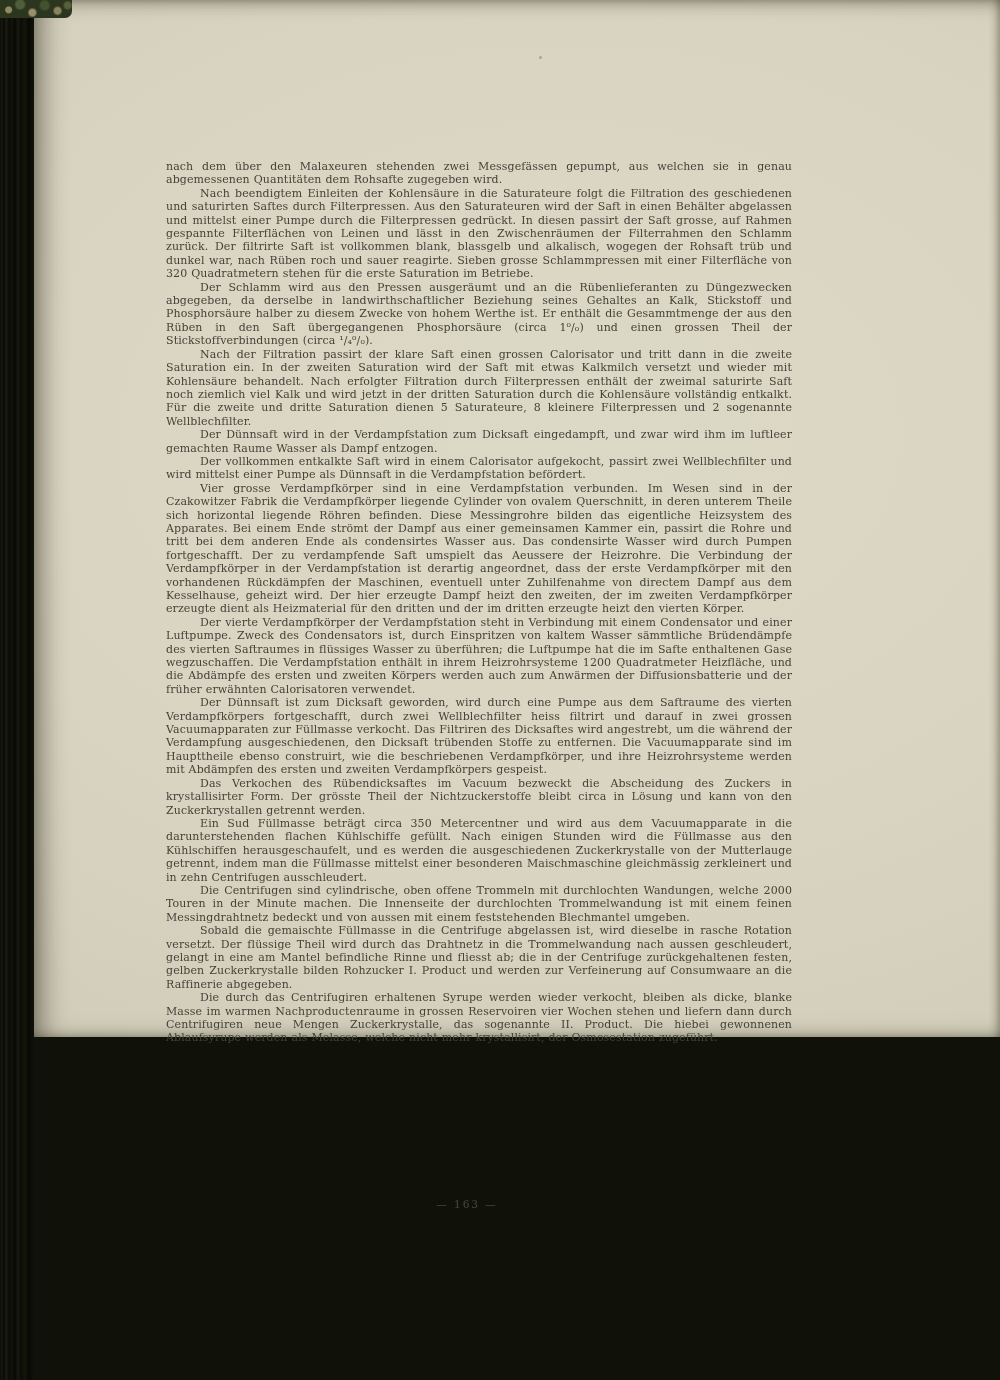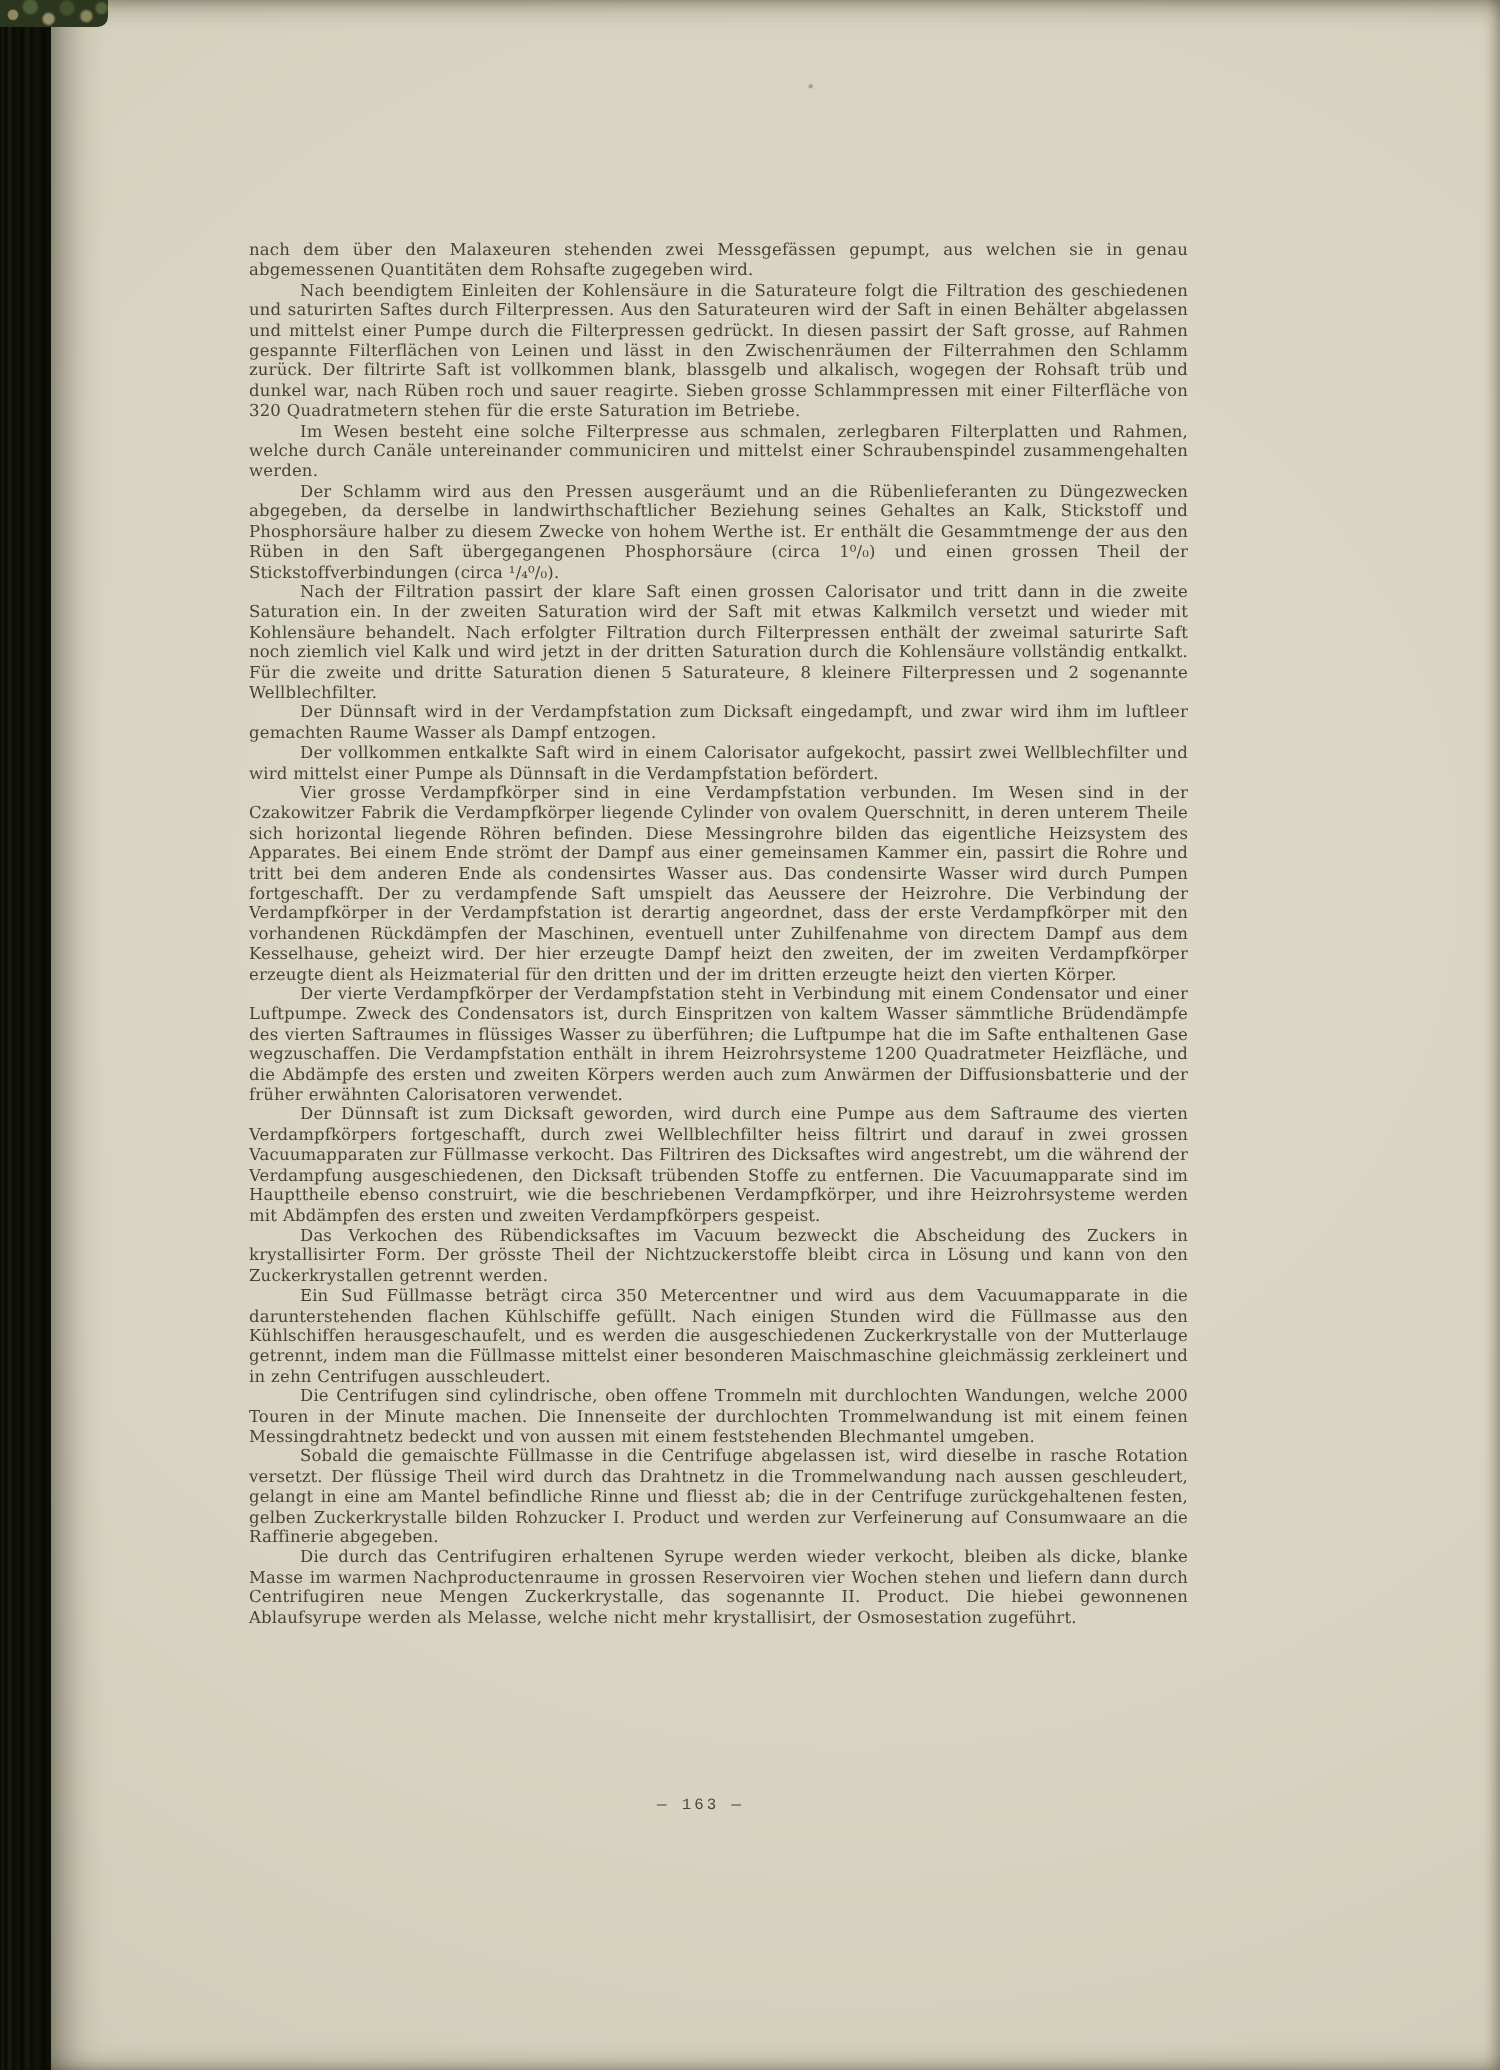--- a/index.html
+++ b/index.html
@@ -32,21 +32,21 @@
       radial-gradient(circle at 45% 70%, #97906a 0 3px, transparent 5px),
       radial-gradient(circle at 62% 30%, #42512f 0 4px, transparent 6px),
       radial-gradient(circle at 80% 60%, #8a845c 0 3px, transparent 5px),
       radial-gradient(circle at 94% 30%, #55603c 0 3px, transparent 5px),
       #2c351d;
     border-bottom-right-radius:7px;
   }
 
   
   .page {
-    position:absolute; left:34px; top:0; width:966px; height:1380px; z-index:1;
+    position:absolute; left:34px; top:0; width:966px; height:1037px; z-index:1;
     background: radial-gradient(ellipse 130% 85% at 55% 42%,
         #ddd9c7 0%, #d8d4c1 50%, #cfcbb7 88%, #c6c2ad 100%);
     box-shadow:
       inset 16px 0 28px -10px rgba(35,30,15,0.55),
       inset -7px 0 10px -5px rgba(60,54,32,0.45),
       inset 0 10px 18px -12px rgba(55,50,28,0.55),
       inset 0 -8px 14px -10px rgba(55,50,28,0.4);
   }
 
   
@@ -68,38 +68,37 @@
   .textblock p.continuation { text-indent:0; }
 
   .signature-mark {
     position:absolute; left:132px; top:1182px; width:560px;
     text-align:right;
     font-size:10px; color:#4a473d; letter-spacing:0.5px;
   }
   .page-number {
     position:absolute; left:120px; top:1198px; width:626px;
     text-align:center;
-    font-size:10.5px; color:#4a473d; letter-spacing:2px;font-family:Liberation Mono, monospace;
+    font-size:10.5px; color:#4a473d; letter-spacing:2px;
   }
 </style>
 </head>
 <body>
 
 <div class="scan">
 
   <div class="spine"></div>
   <div class="marble"></div>
 
   <div class="page">
     <div class="speck"></div>
 
     <div class="textblock">
       <p class="continuation">nach dem über den Malaxeuren stehenden zwei Messgefässen gepumpt, aus welchen sie in genau abgemessenen Quantitäten dem Rohsafte zugegeben wird.</p>
       <p>Nach beendigtem Einleiten der Kohlensäure in die Saturateure folgt die Filtration des geschiedenen und saturirten Saftes durch Filterpressen. Aus den Saturateuren wird der Saft in einen Behälter abgelassen und mittelst einer Pumpe durch die Filterpressen gedrückt. In diesen passirt der Saft grosse, auf Rahmen gespannte Filterflächen von Leinen und lässt in den Zwischenräumen der Filterrahmen den Schlamm zurück. Der filtrirte Saft ist vollkommen blank, blassgelb und alkalisch, wogegen der Rohsaft trüb und dunkel war, nach Rüben roch und sauer reagirte. Sieben grosse Schlammpressen mit einer Filterfläche von 320 Quadratmetern stehen für die erste Saturation im Betriebe.</p>
-      <p>Im Wesen besteht eine solche Filterpresse aus schmalen, zerlegbaren Filterplatten und Rahmen, welche durch Canäle untereinander communiciren und mittelst einer Schraubenspindel zusammengehalten werden.</p>
       <p>Der Schlamm wird aus den Pressen ausgeräumt und an die Rübenlieferanten zu Düngezwecken abgegeben, da derselbe in landwirthschaftlicher Beziehung seines Gehaltes an Kalk, Stickstoff und Phosphorsäure halber zu diesem Zwecke von hohem Werthe ist. Er enthält die Gesammtmenge der aus den Rüben in den Saft übergegangenen Phosphorsäure (circa 1⁰/₀) und einen grossen Theil der Stickstoffverbindungen (circa ¹/₄⁰/₀).</p>
       <p>Nach der Filtration passirt der klare Saft einen grossen Calorisator und tritt dann in die zweite Saturation ein. In der zweiten Saturation wird der Saft mit etwas Kalkmilch versetzt und wieder mit Kohlensäure behandelt. Nach erfolgter Filtration durch Filterpressen enthält der zweimal saturirte Saft noch ziemlich viel Kalk und wird jetzt in der dritten Saturation durch die Kohlensäure vollständig entkalkt. Für die zweite und dritte Saturation dienen 5 Saturateure, 8 kleinere Filterpressen und 2 sogenannte Wellblechfilter.</p>
       <p>Der Dünnsaft wird in der Verdampfstation zum Dicksaft eingedampft, und zwar wird ihm im luftleer gemachten Raume Wasser als Dampf entzogen.</p>
       <p>Der vollkommen entkalkte Saft wird in einem Calorisator aufgekocht, passirt zwei Wellblechfilter und wird mittelst einer Pumpe als Dünnsaft in die Verdampfstation befördert.</p>
       <p>Vier grosse Verdampfkörper sind in eine Verdampfstation verbunden. Im Wesen sind in der Czakowitzer Fabrik die Verdampfkörper liegende Cylinder von ovalem Querschnitt, in deren unterem Theile sich horizontal liegende Röhren befinden. Diese Messingrohre bilden das eigentliche Heizsystem des Apparates. Bei einem Ende strömt der Dampf aus einer gemeinsamen Kammer ein, passirt die Rohre und tritt bei dem anderen Ende als condensirtes Wasser aus. Das condensirte Wasser wird durch Pumpen fortgeschafft. Der zu verdampfende Saft umspielt das Aeussere der Heizrohre. Die Verbindung der Verdampfkörper in der Verdampfstation ist derartig angeordnet, dass der erste Verdampfkörper mit den vorhandenen Rückdämpfen der Maschinen, eventuell unter Zuhilfenahme von directem Dampf aus dem Kesselhause, geheizt wird. Der hier erzeugte Dampf heizt den zweiten, der im zweiten Verdampfkörper erzeugte dient als Heizmaterial für den dritten und der im dritten erzeugte heizt den vierten Körper.</p>
       <p>Der vierte Verdampfkörper der Verdampfstation steht in Verbindung mit einem Condensator und einer Luftpumpe. Zweck des Condensators ist, durch Einspritzen von kaltem Wasser sämmtliche Brüdendämpfe des vierten Saftraumes in flüssiges Wasser zu überführen; die Luftpumpe hat die im Safte enthaltenen Gase wegzuschaffen. Die Verdampfstation enthält in ihrem Heizrohrsysteme 1200 Quadratmeter Heizfläche, und die Abdämpfe des ersten und zweiten Körpers werden auch zum Anwärmen der Diffusionsbatterie und der früher erwähnten Calorisatoren verwendet.</p>
       <p>Der Dünnsaft ist zum Dicksaft geworden, wird durch eine Pumpe aus dem Saftraume des vierten Verdampfkörpers fortgeschafft, durch zwei Wellblechfilter heiss filtrirt und darauf in zwei grossen Vacuumapparaten zur Füllmasse verkocht. Das Filtriren des Dicksaftes wird angestrebt, um die während der Verdampfung ausgeschiedenen, den Dicksaft trübenden Stoffe zu entfernen. Die Vacuumapparate sind im Haupttheile ebenso construirt, wie die beschriebenen Verdampfkörper, und ihre Heizrohrsysteme werden mit Abdämpfen des ersten und zweiten Verdampfkörpers gespeist.</p>
       <p>Das Verkochen des Rübendicksaftes im Vacuum bezweckt die Abscheidung des Zuckers in krystallisirter Form. Der grösste Theil der Nichtzuckerstoffe bleibt circa in Lösung und kann von den Zuckerkrystallen getrennt werden.</p>
       <p>Ein Sud Füllmasse beträgt circa 350 Metercentner und wird aus dem Vacuumapparate in die darunterstehenden flachen Kühlschiffe gefüllt. Nach einigen Stunden wird die Füllmasse aus den Kühlschiffen herausgeschaufelt, und es werden die ausgeschiedenen Zuckerkrystalle von der Mutterlauge getrennt, indem man die Füllmasse mittelst einer besonderen Maischmaschine gleichmässig zerkleinert und in zehn Centrifugen ausschleudert.</p>
       <p>Die Centrifugen sind cylindrische, oben offene Trommeln mit durchlochten Wandungen, welche 2000 Touren in der Minute machen. Die Innenseite der durchlochten Trommelwandung ist mit einem feinen Messingdrahtnetz bedeckt und von aussen mit einem feststehenden Blechmantel umgeben.</p>

